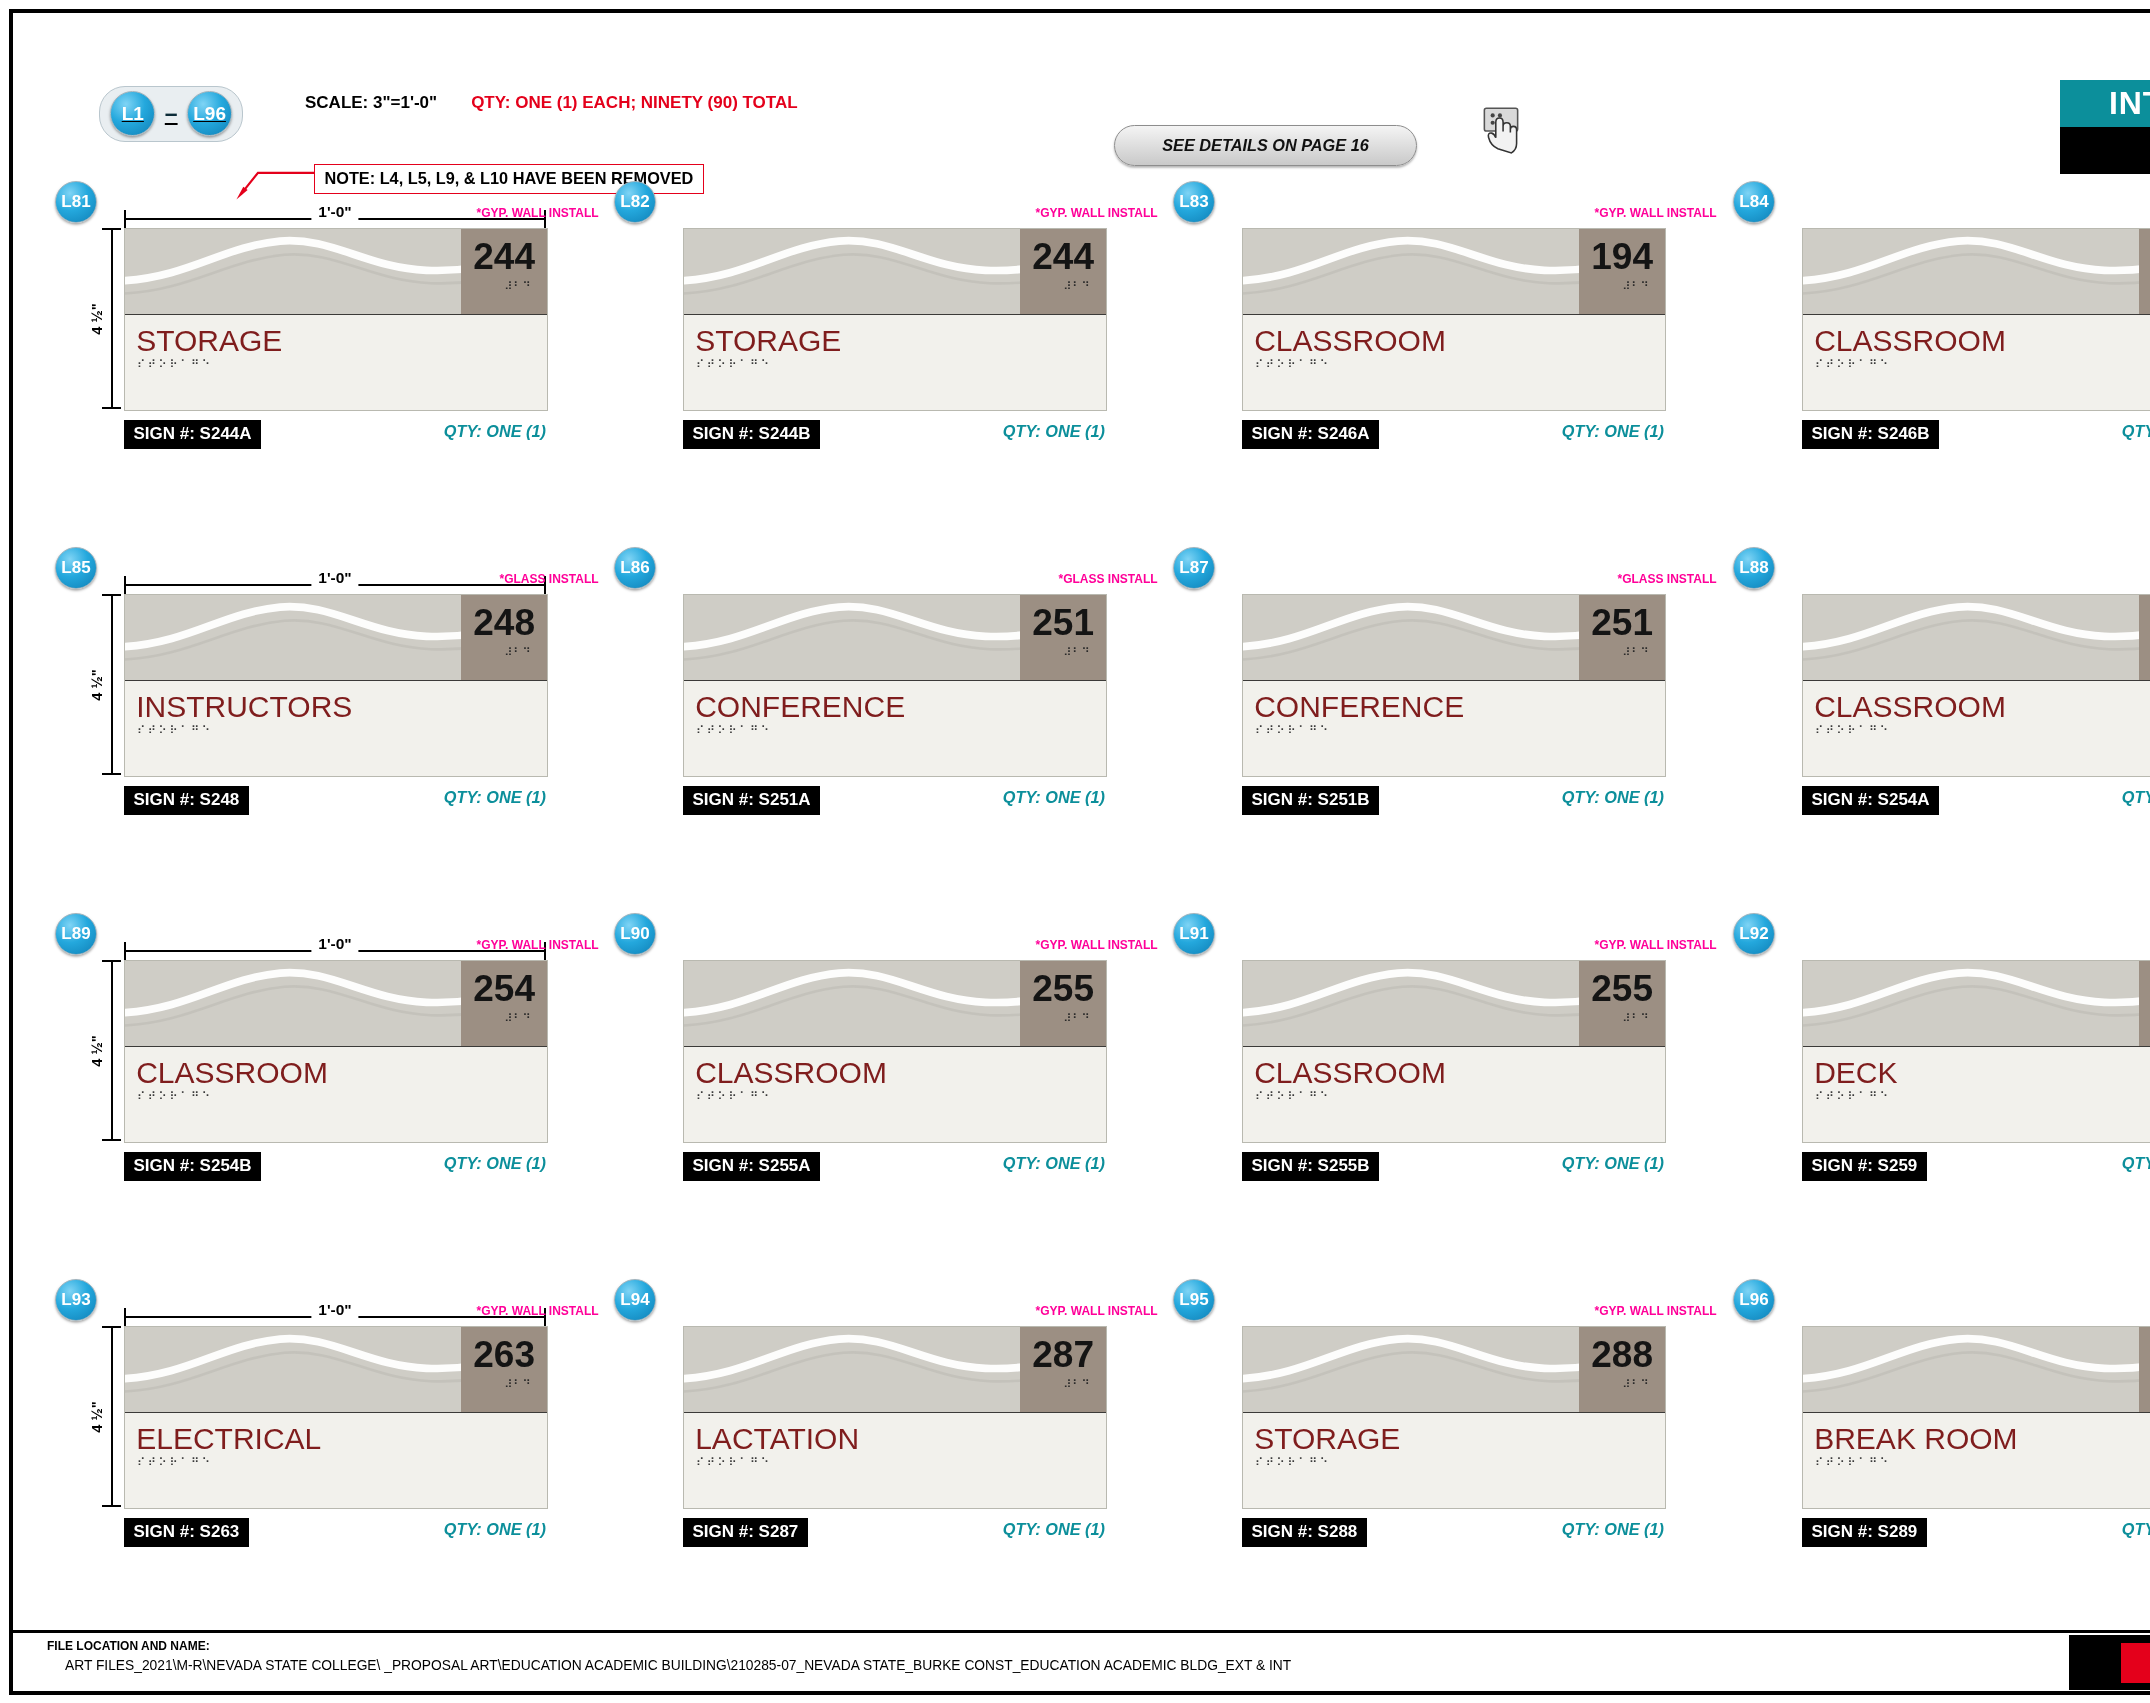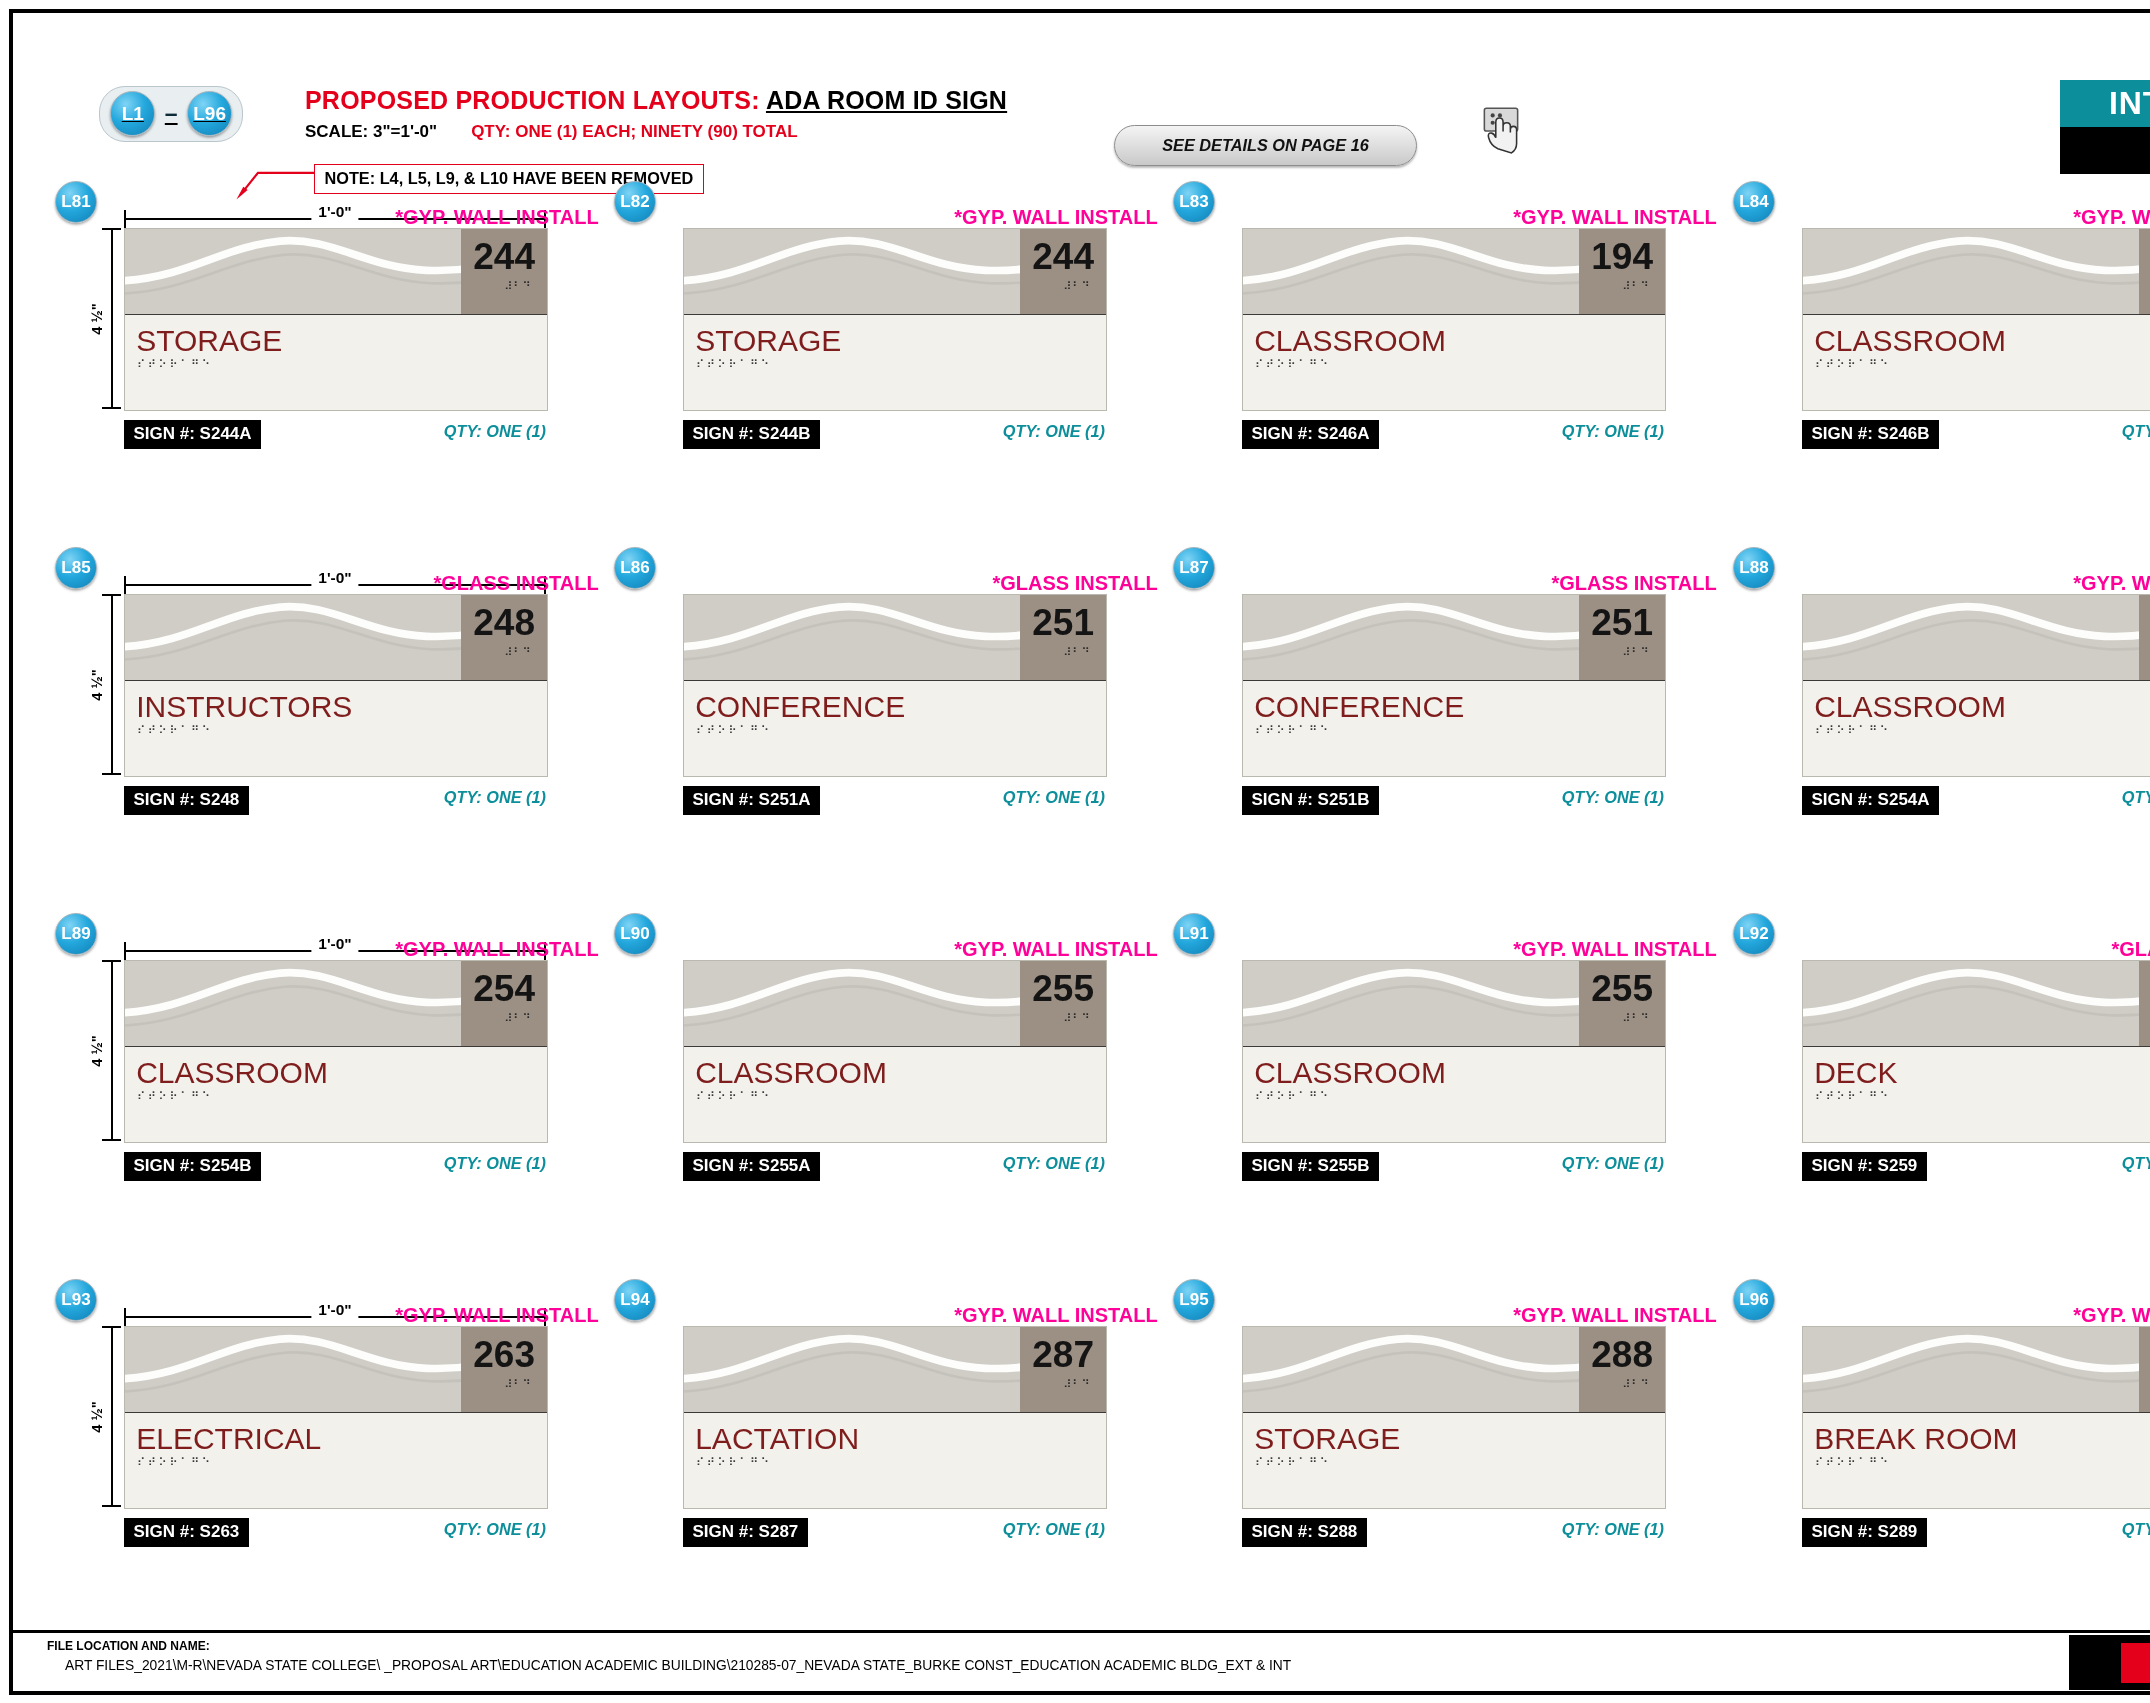--- a/index.html
+++ b/index.html
@@ -58,21 +58,21 @@
   .dim-top .tr{right:0;}
   .dim-top .lbl{position:absolute;left:50%;transform:translateX(-50%);top:-4.3px;background:#fff;padding:0 6.9px;font-size:15.5px;font-weight:bold;}
 
   .dim-left{position:absolute;left:52px;top:47px;width:26px;height:181px;}
   .dim-left .line{position:absolute;left:12px;top:0;width:1.7px;height:100%;background:#000;}
   .dim-left .tick{position:absolute;left:3.4px;width:19px;height:1.7px;background:#000;}
   .dim-left .tt{top:0;}
   .dim-left .tb{bottom:0;}
   .dim-left .lbl{position:absolute;left:-22.4px;top:50%;transform:translateY(-50%) rotate(-90deg);font-size:14.6px;font-weight:bold;white-space:nowrap;background:#fff;padding:0 4.3px;}
 
-  .install-note{position:absolute;right:3.4px;top:25px;font-size:20px;font-weight:bold;color:#ff0099;white-space:nowrap;}
+  .install-note{position:absolute;right:3.4px;top:25px;font-size:12px;font-weight:bold;color:#ff0099;white-space:nowrap;}
 
   .sign{position:absolute;left:77px;top:47px;width:422px;height:181px;background:#efefea;border:0.9px solid #b9b9b0;overflow:hidden;}
   .sign .upper{position:absolute;left:0;top:0;width:100%;height:86px;background:#cfcdc6;}
   .sign .lower{position:absolute;left:0;top:86px;width:100%;height:95px;background:#f2f1ec;}
   .sign .divider{position:absolute;left:0;top:85px;width:100%;height:2.2px;background:#3b3a38;}
   .sign .swoosh{position:absolute;left:0;top:0;width:100%;height:86px;}
   .sign .numpanel{position:absolute;right:0;top:0;width:86px;height:100%;background:#9c8f83;}
   .sign .num{position:absolute;right:12px;top:6.9px;font-size:37px;font-weight:bold;color:#141414;font-family:"Liberation Sans",sans-serif;}
   .sign .numbraille{position:absolute;right:15.5px;top:51px;font-size:11.2px;color:#2a2a2a;letter-spacing:0.9px;}
   .sign .roomname{position:absolute;left:11.2px;top:95px;font-size:30px;color:#7f1d1d;}
@@ -97,21 +97,20 @@
 
   <div class="header">
 
     <div class="range-wrap">
       <span class="lpill lpill-big">L1</span>
       <span class="dash">–</span>
       <span class="lpill lpill-big">L96</span>
     </div>
 
     <div class="title-block">
-      <div class="title-line"><span>PROPOSED PRODUCTION LAYOUTS: </span><span class="ul">ADA ROOM ID SIGN</span></div>
       <div class="scale-row">
         <div class="scale-txt">SCALE: 3"=1'-0"</div>
         <div class="qty-txt">QTY: ONE (1) EACH; NINETY (90) TOTAL</div>
       </div>
     </div>
 
     <svg class="note-arrow" viewBox="0 0 220 130">
       <path d="M215 60 L60 60 L20 110" stroke="#e4001b" stroke-width="5" fill="none"></path>
       <path d="M10 122 L36 100 L26 92 Z" fill="#e4001b"></path>
     </svg>

